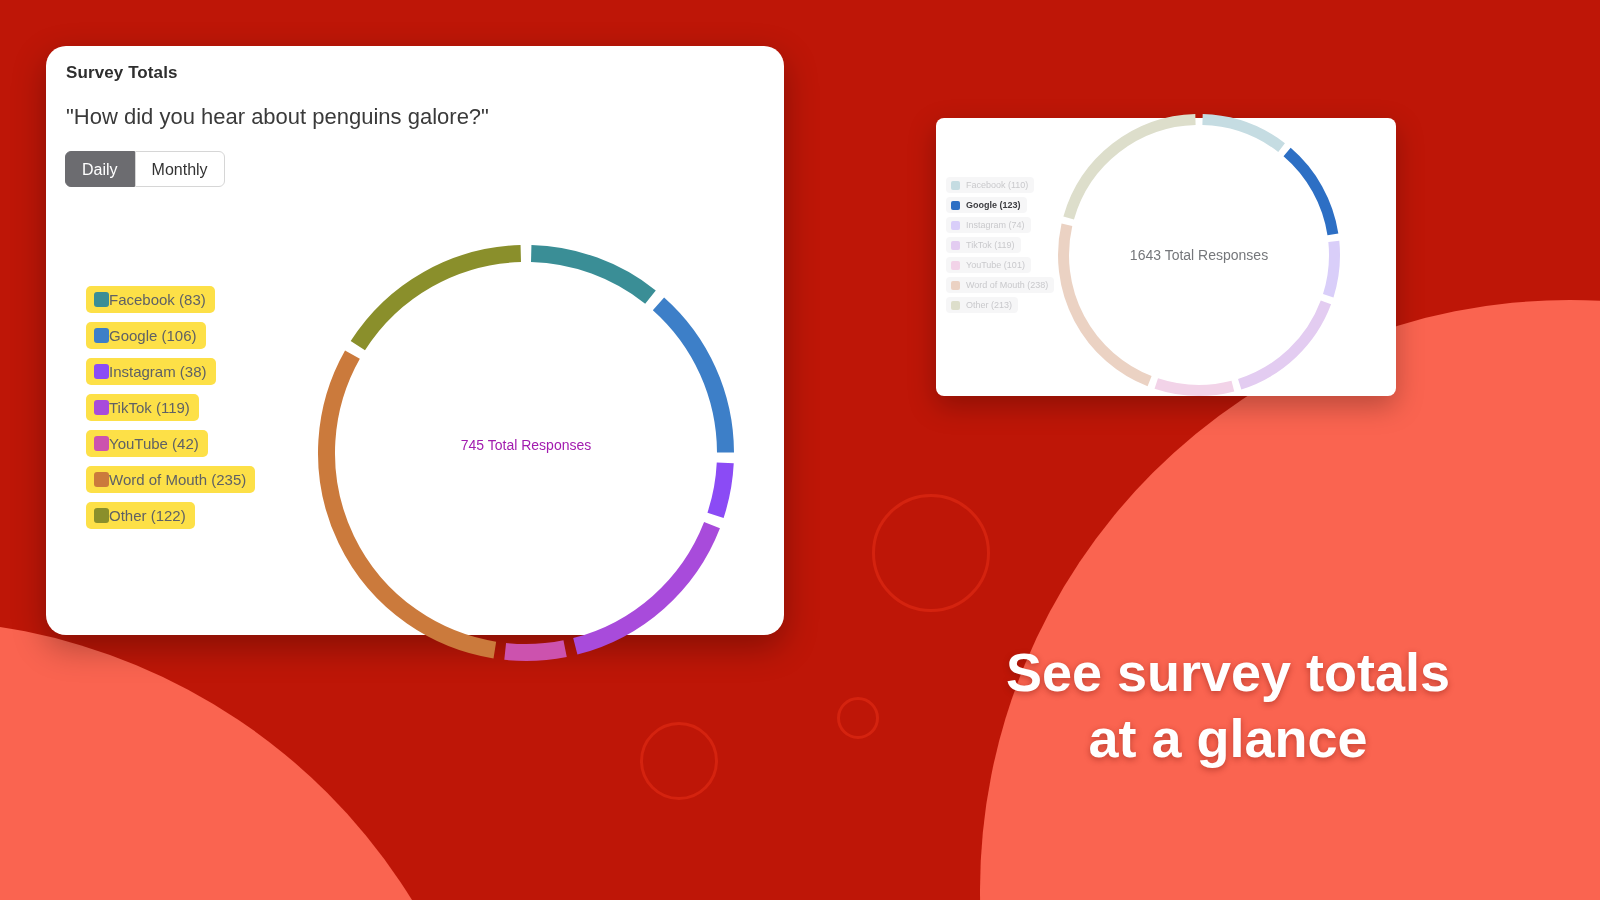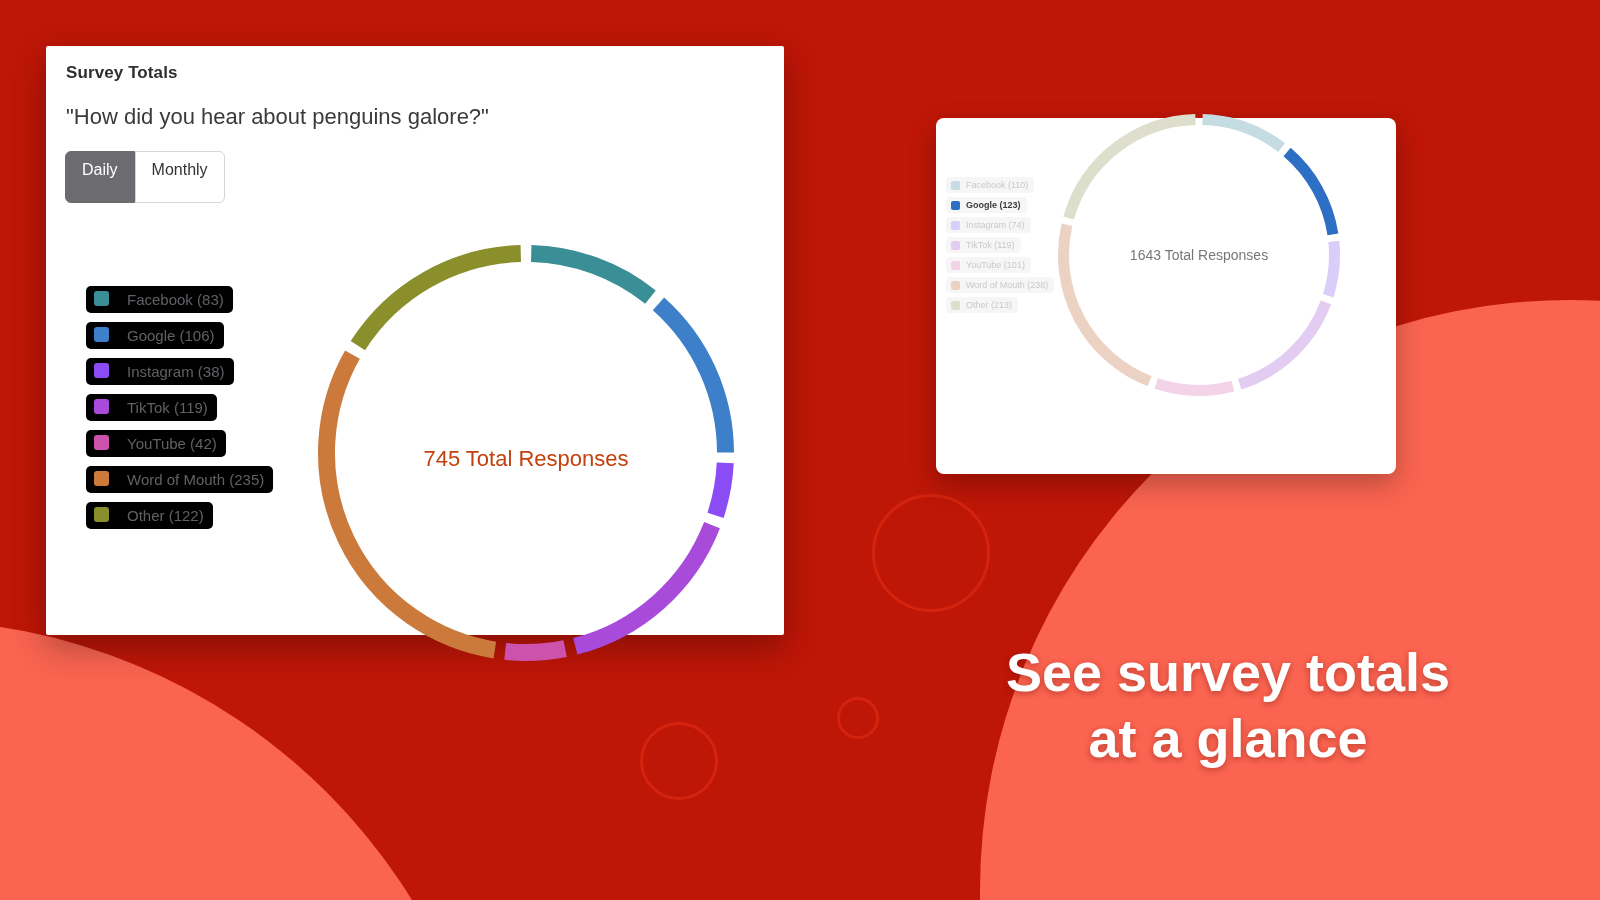--- a/index.html
+++ b/index.html
@@ -20,67 +20,67 @@
     border:3px solid #D4230F;
   }
   #ring-big   { width:118px; height:118px; left:872px; top:494px; }
   #ring-mid   { width:78px;  height:78px;  left:640px; top:722px; }
   #ring-small { width:42px;  height:42px;  left:837px; top:697px; }
 
   
   .card {
     position:absolute;
     background:#FFFFFF;
-    border-radius:2px;
+    border-radius:20px;
     box-shadow:0 12px 34px rgba(0,0,0,0.30);
   }
   #main-card { left:46px; top:46px; width:738px; height:589px; }
-  #mini-card { left:936px; top:118px; width:460px; height:356px; border-radius:8px;
+  #mini-card { left:936px; top:118px; width:460px; height:278px; border-radius:8px;
                box-shadow:0 10px 28px rgba(0,0,0,0.26); }
 
   
   #card-title {
     position:absolute; left:20px; top:17px;
     font-size:17px; font-weight:bold; color:#2e2e2e; letter-spacing:0.1px;
   }
   #survey-question {
     position:absolute; left:20px; top:58px;
     font-size:22px; color:#3a3a3a; font-weight:400;
   }
 
   .toggle-group { position:absolute; display:flex; }
   #group-interval { left:19px; top:105px; }
   #group-range    { left:219px; top:105px; }
   .tgl {
-    font-size:16px; padding:0 16px; height:52px; line-height:35px;
+    font-size:16px; padding:0 16px; height:36px; line-height:35px;
     border:1px solid #d6d6d6; background:#fff; color:#333;
     cursor:pointer; white-space:nowrap;
   }
   .tgl:first-child { border-radius:6px 0 0 6px; }
   .tgl:last-child  { border-radius:0 6px 6px 0; border-left:none;text-align:right; }
   .tgl.active { background:#6c6c70; color:#fff; border-color:#6c6c70; }
   .tgl.active + .tgl { border-left:1px solid #d6d6d6; }
 
   
   #legend-main { position:absolute; left:40px; top:240px; }
   .legend-item {
-    display:flex; align-items:flex-start; gap:18px;
-    background:#000000; border-radius:5px;
+    display:flex; align-items:center; gap:0;
+    background:#fde047; border-radius:5px;
     padding:5px 9px 5px 8px; margin-bottom:9px;
     width:max-content; cursor:pointer;
   }
   .legend-swatch { width:15px; height:15px; border-radius:3px; flex:none; }
   .legend-label { font-size:15px; color:#5f6165; white-space:nowrap; }
 
   
   #donut-main { position:absolute; left:270px; top:197px; width:420px; height:420px; }
   #center-main {
-    position:absolute; left:270px; top:203px; width:420px; height:420px;
+    position:absolute; left:270px; top:189px; width:420px; height:420px;
     display:flex; align-items:center; justify-content:center;
-    font-size:22px; color:#c2410c; pointer-events:none;
+    font-size:14px; color:#a21caf; pointer-events:none;
   }
 
   
   #legend-mini { position:absolute; left:10px; top:59px; }
   .legend-item-mini {
     display:flex; align-items:center; gap:6px;
     background:#f6f6f7; border-radius:4px;
     padding:3px 6px 3px 5px; margin-bottom:4px;
     width:max-content; cursor:pointer;
   }

